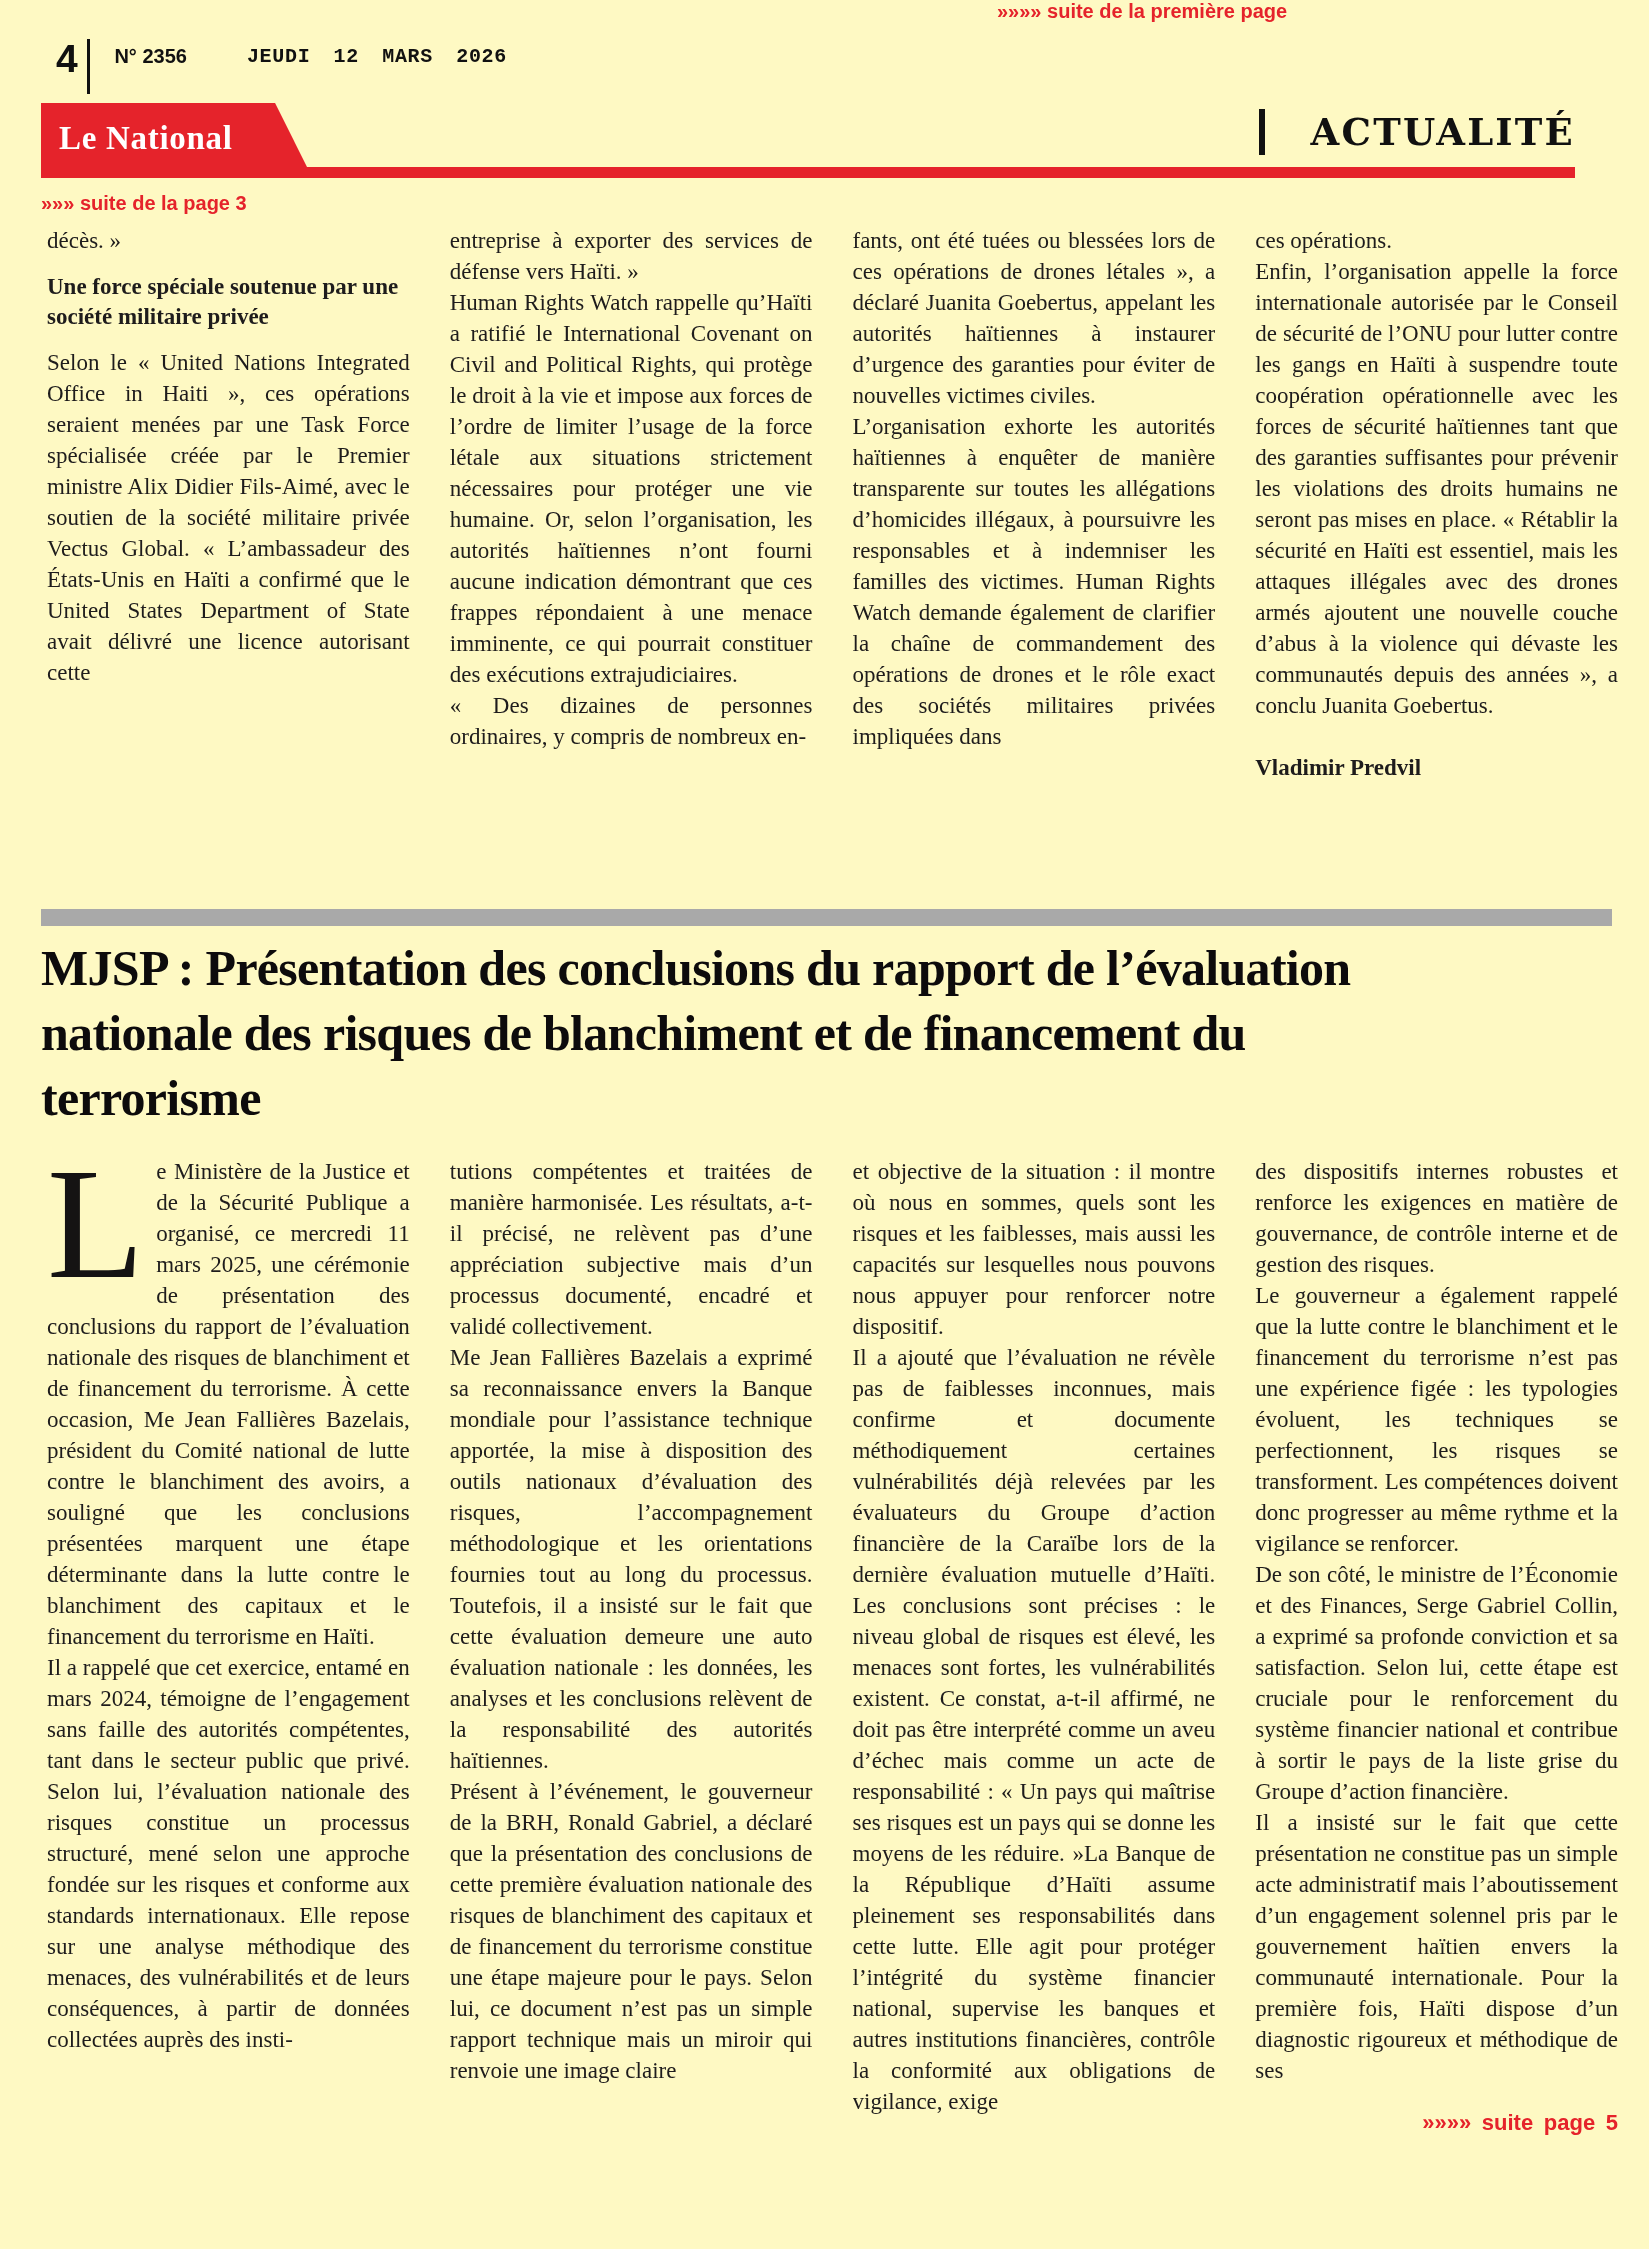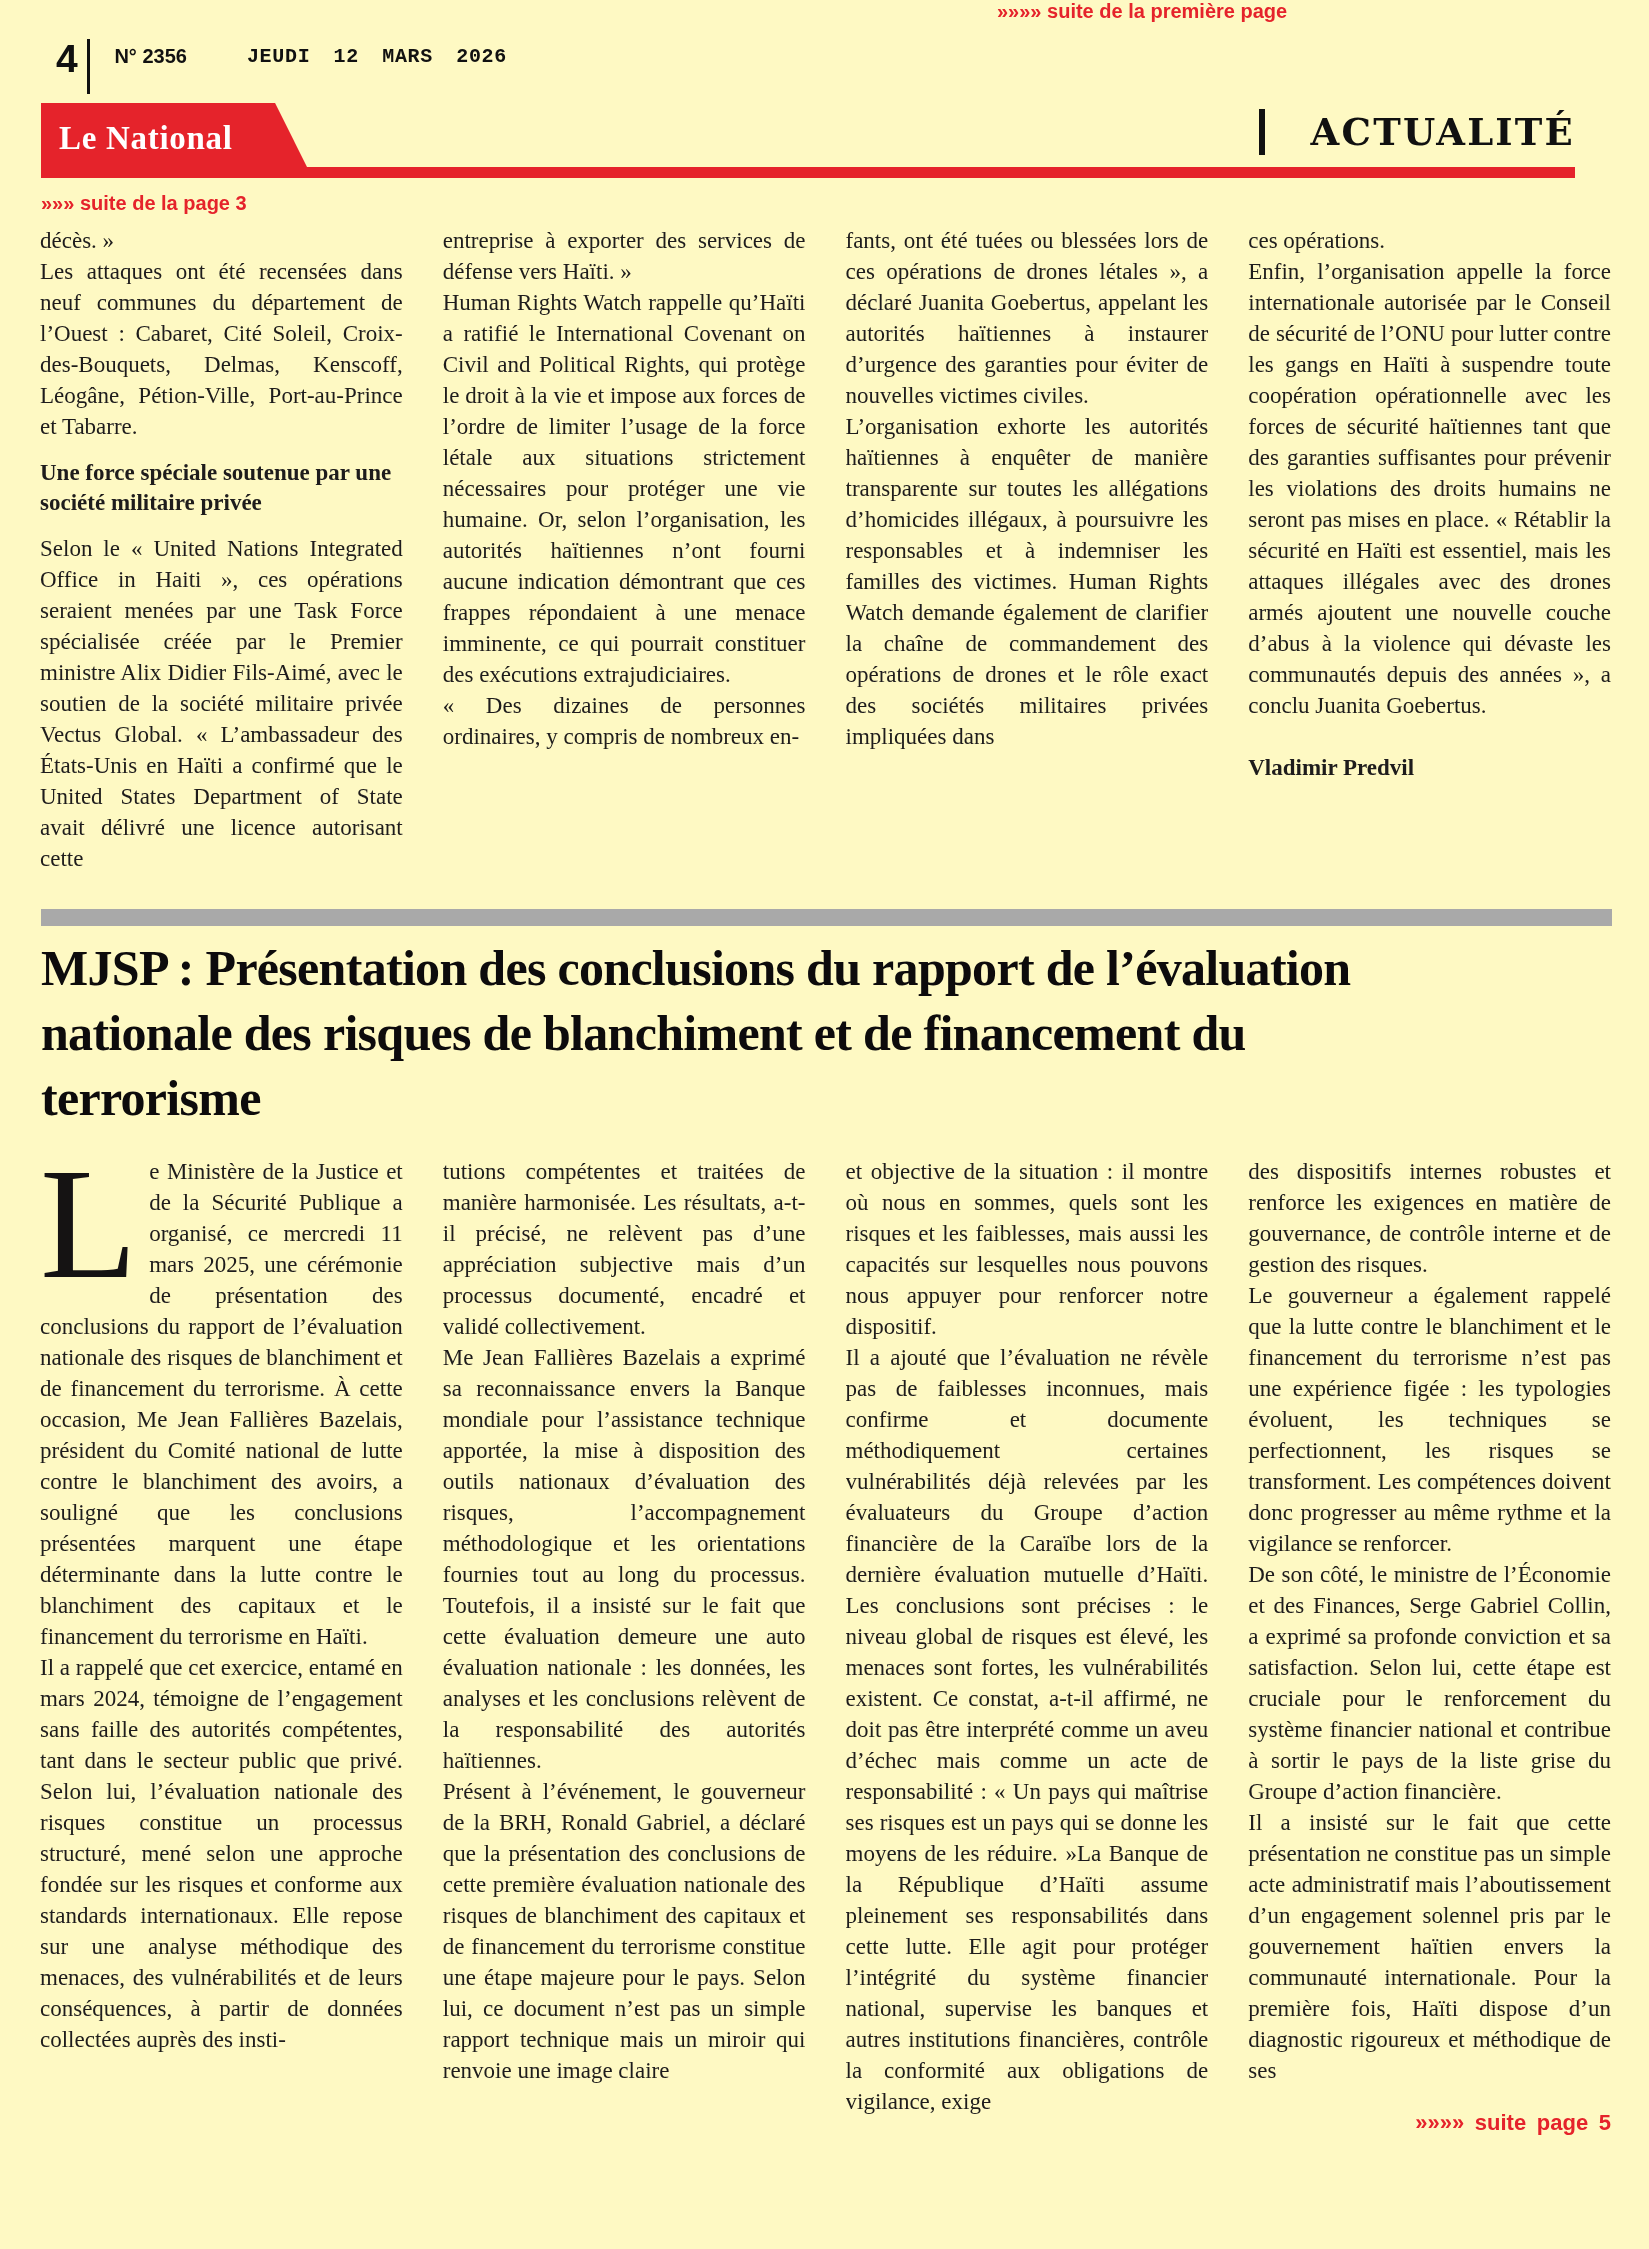--- a/index.html
+++ b/index.html
@@ -75,21 +75,21 @@
     color: #111;
   }
   .from-page-note {
     position: absolute;
     top: 192px; left: 41px;
     font-size: 20px;
   }
   
   .cols {
     position: absolute;
-    left: 40px;
+    left: 47px;
     width: 1571px;
     display: grid;
     grid-template-columns: repeat(4, 1fr);
     column-gap: 40px;
   }
   #article1-cols { top: 225px; height: 681px; }
   #article2-cols { top: 1156px; height: 1080px; }
   .col {
     overflow: hidden;
     text-align: justify;
@@ -167,21 +167,20 @@
   <div class="section-wrap">
     <div class="section-vbar"></div>
     <div class="section-title">ACTUALITÉ</div>
   </div>
 
   <div class="from-page-note red-note">»»» suite de la page 3</div>
 
   <div class="cols" id="article1-cols">
     <div class="col">
         <p class="para">décès. »</p>
-        <p class="para">Les attaques ont été recensées dans neuf communes du département de l’Ouest : Cabaret, Cité Soleil, Croix-des-Bouquets, Delmas, Kenscoff, Léogâne, Pétion-Ville, Port-au-Prince et Tabarre.</p>
         <h3 class="subhead">Une force spéciale soutenue par une société militaire privée</h3>
         <p class="para">Selon le « United Nations Integrated Office in Haiti », ces opérations seraient menées par une Task Force spécialisée créée par le Premier ministre Alix Didier Fils-Aimé, avec le soutien de la société militaire privée Vectus Global. « L’ambassadeur des États-Unis en Haïti a confirmé que le United States Department of State avait délivré une licence autorisant cette</p>
       </div>
     <div class="col">
         <p class="para">entreprise à exporter des services de défense vers Haïti. »</p>
         <p class="para">Human Rights Watch rappelle qu’Haïti a ratifié le International Covenant on Civil and Political Rights, qui protège le droit à la vie et impose aux forces de l’ordre de limiter l’usage de la force létale aux situations strictement nécessaires pour protéger une vie humaine. Or, selon l’organisation, les autorités haïtiennes n’ont fourni aucune indication démontrant que ces frappes répondaient à une menace imminente, ce qui pourrait constituer des exécutions extrajudiciaires.</p>
         <p class="para">« Des dizaines de personnes ordinaires, y compris de nombreux en-</p>
       </div>
     <div class="col">
         <p class="para">fants, ont été tuées ou blessées lors de ces opérations de drones létales », a déclaré Juanita Goebertus, appelant les autorités haïtiennes à instaurer d’urgence des garanties pour éviter de nouvelles victimes civiles.</p>

